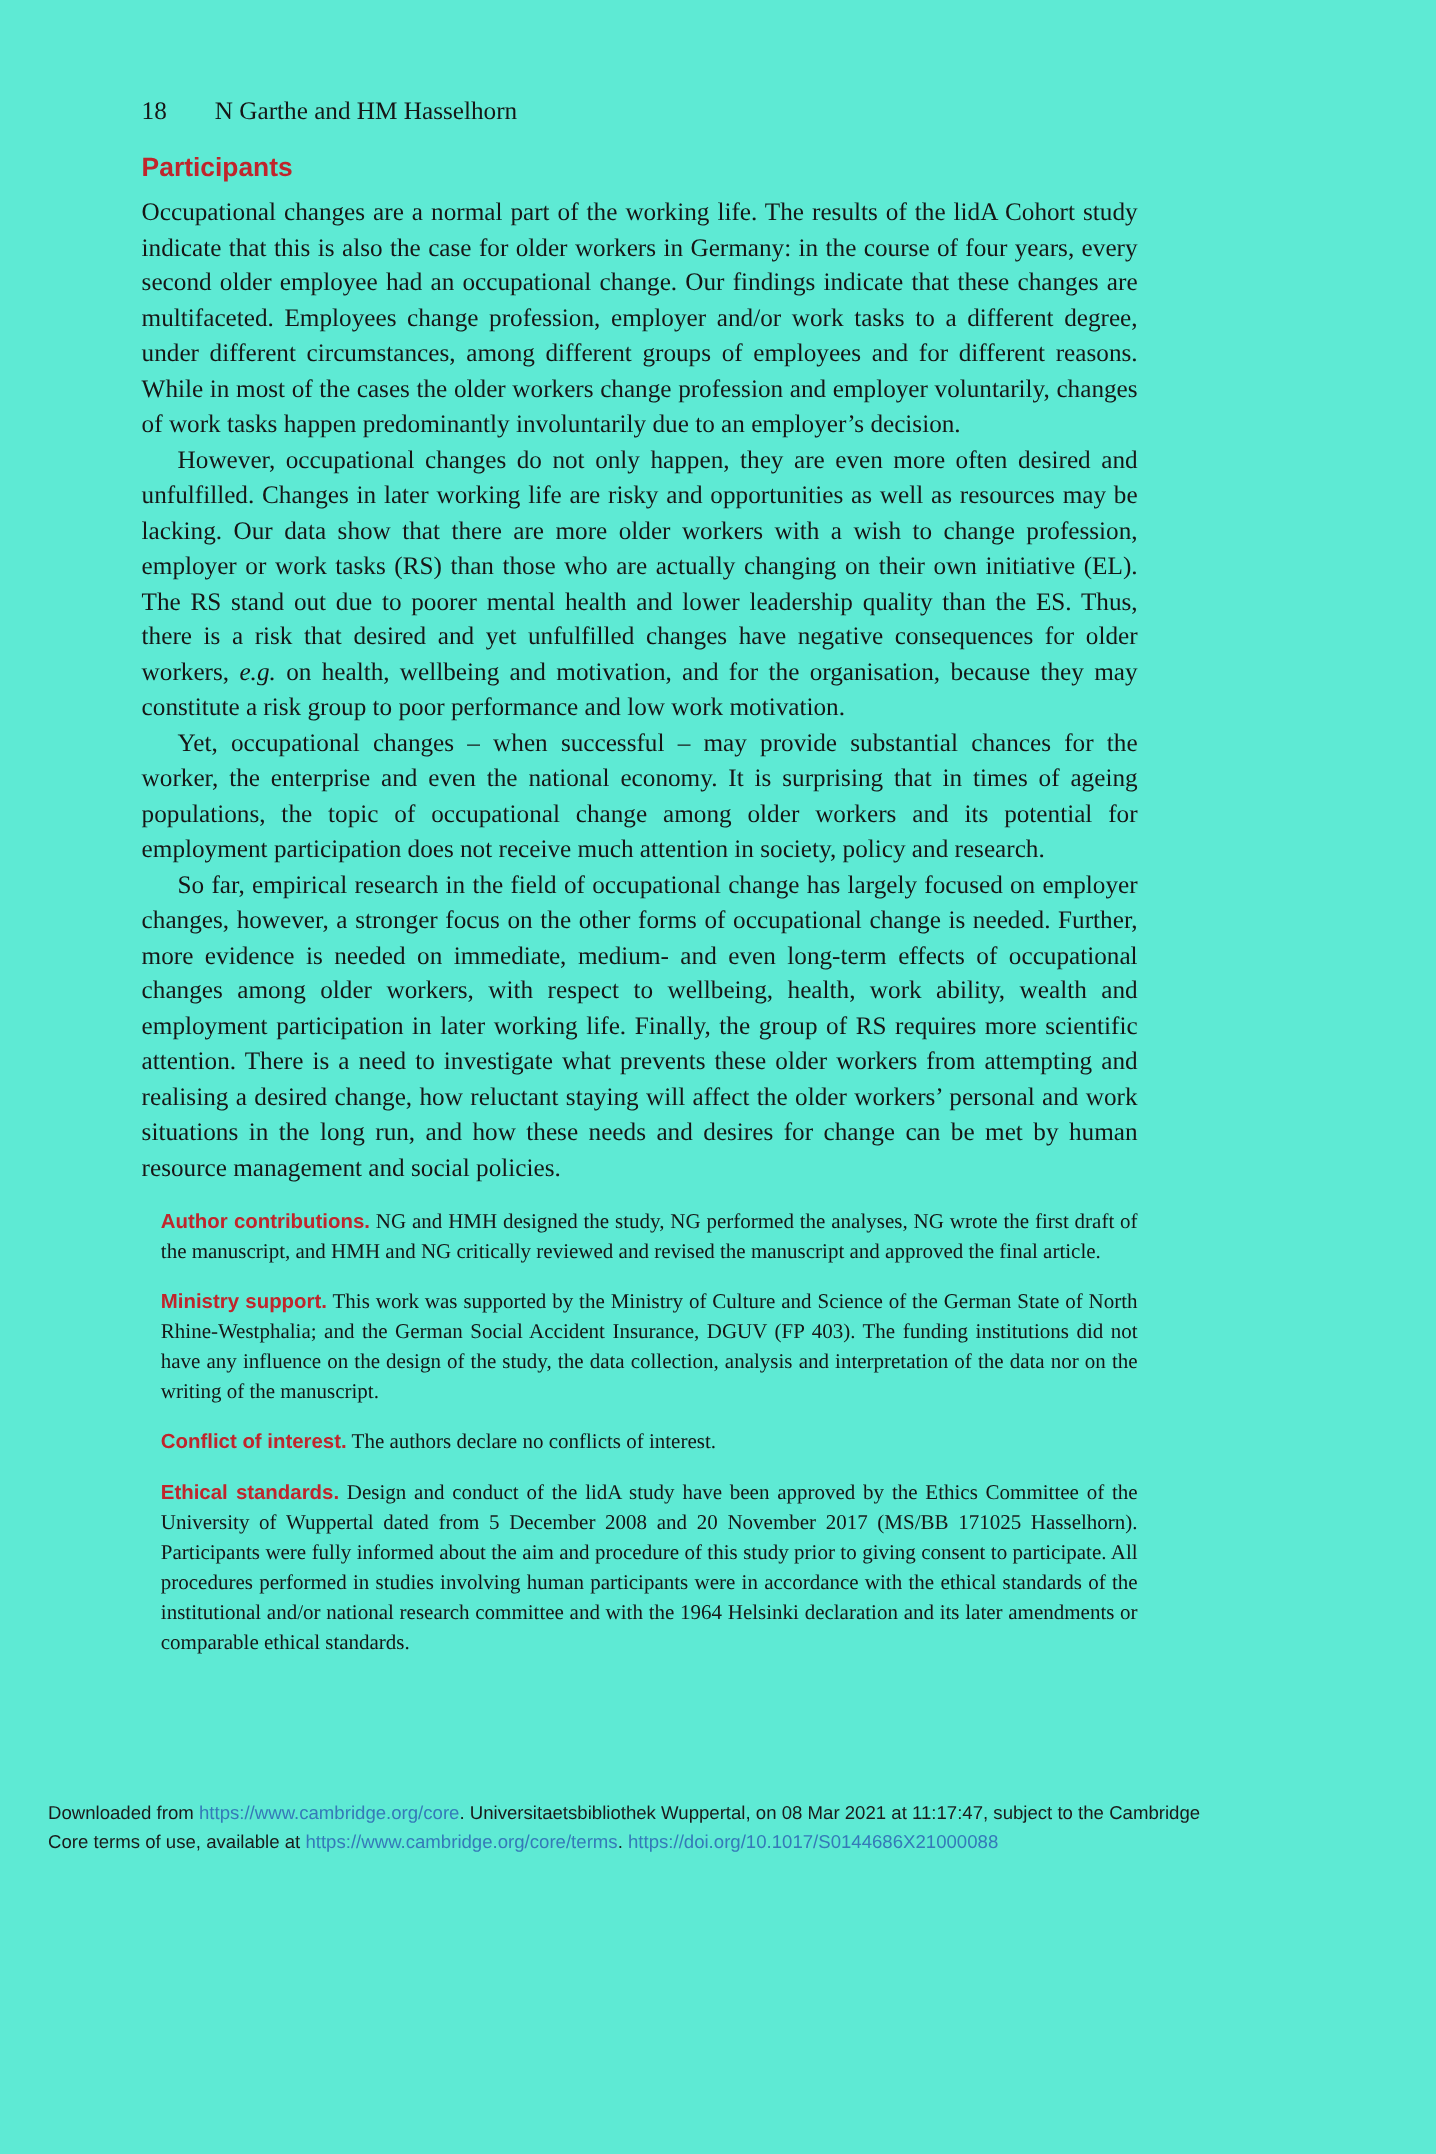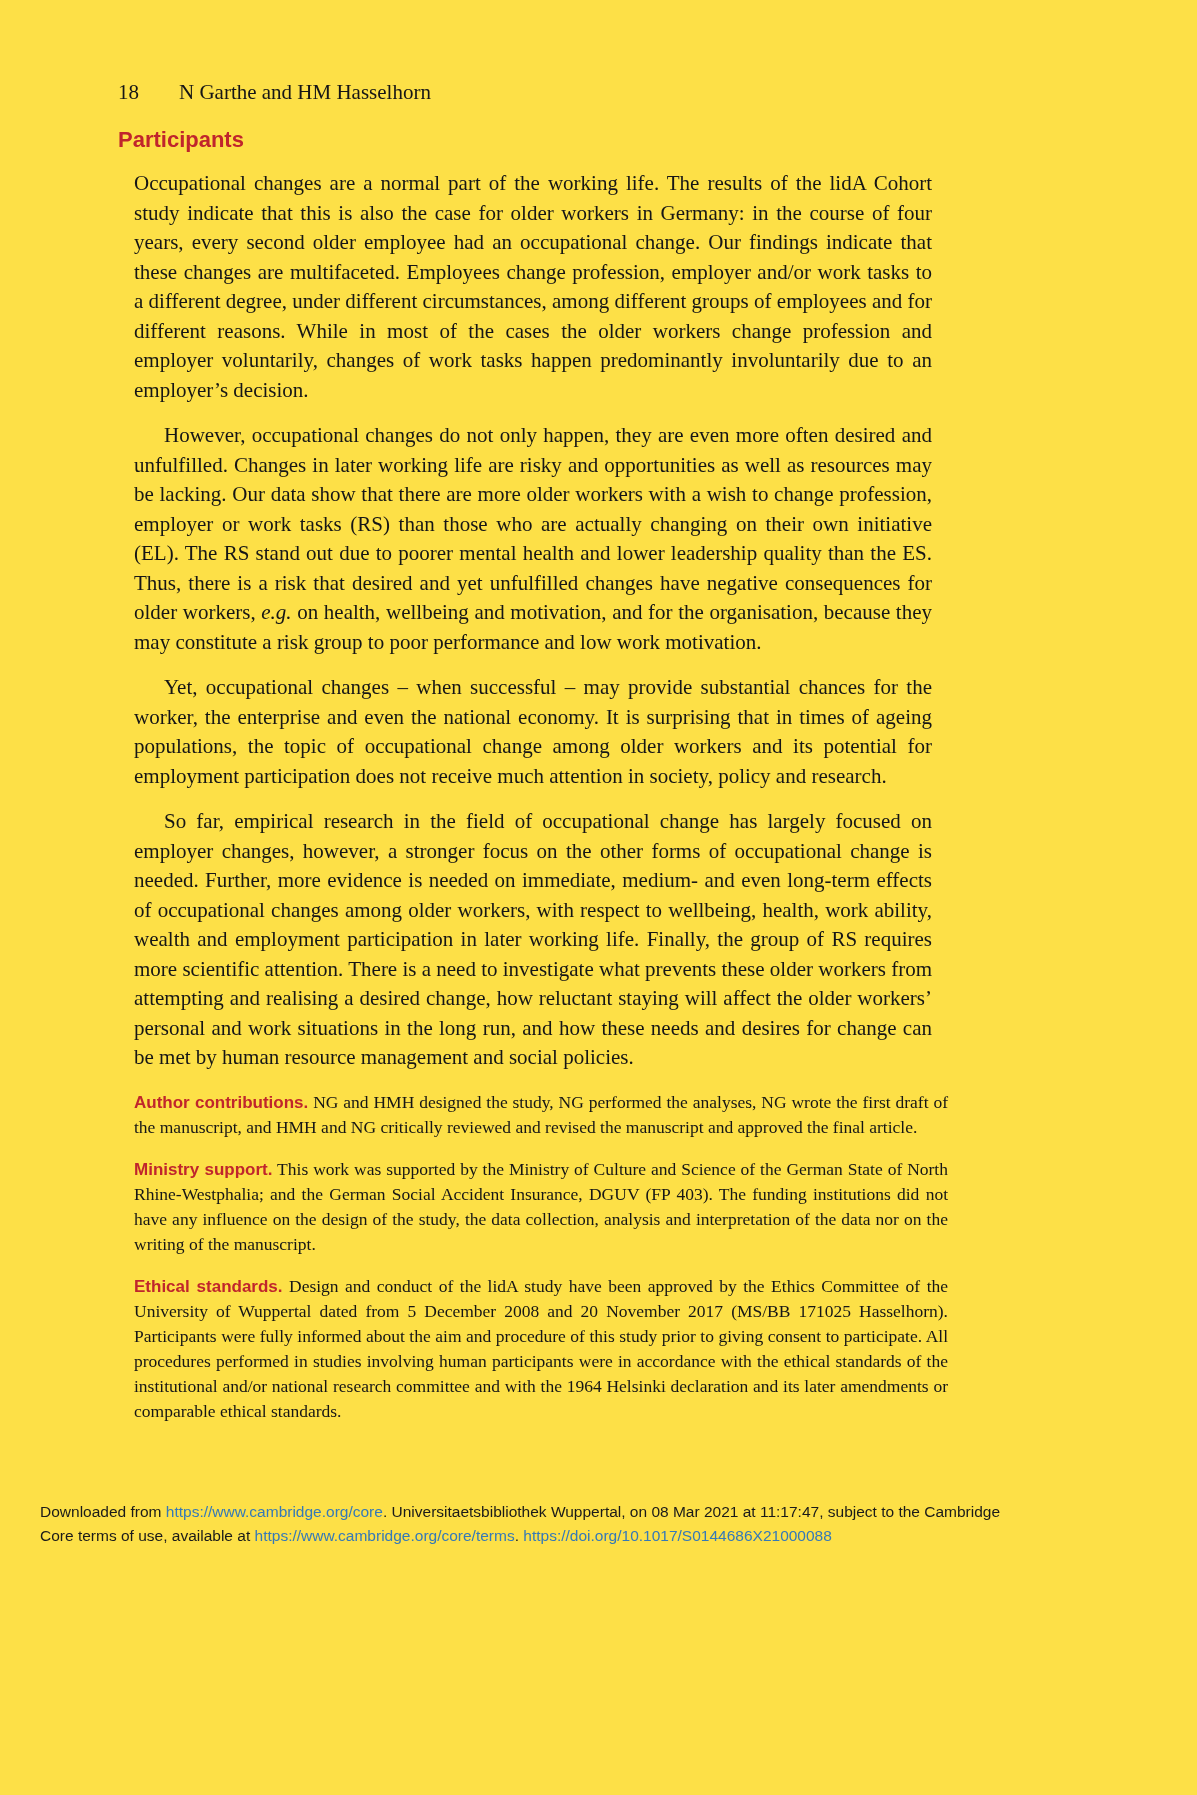--- a/index.html
+++ b/index.html
@@ -4,21 +4,21 @@
 <style>
   html, body {
     margin: 0;
     padding: 0;
     background: #ffffff;
   }
   .page {
     position: relative;
     width: 1197px;
     height: 1795px;
-    background: #fde047;
+    background: #5eead4;
     overflow: hidden;
     font-family: "Liberation Serif", serif;
     color: #161616;
   }
   .content {
     position: absolute;
     left: 118px;
     top: 80px;
     width: 830px;
   }
@@ -30,21 +30,21 @@
     margin-bottom: 22px;
   }
   .section-heading {
     font-family: "Liberation Sans", sans-serif;
     font-weight: bold;
     font-size: 22px;
     color: #c0252c;
     margin: 0 0 9px 0;
   }
   p.body {
-    margin: 16px;
+    margin: 0;
     font-size: 21px;
     line-height: 29.5px;
     text-align: justify;
     color: #161616;
   }
   p.body.indent {
     text-indent: 30px;
   }
   .backmatter {
     margin-top: 16px;
@@ -103,20 +103,24 @@
     <div class="backmatter">
       <p class="bm">
         <span class="bm-label">Author contributions.</span>
         <span>NG and HMH designed the study, NG performed the analyses, NG wrote the first draft of the manuscript, and HMH and NG critically reviewed and revised the manuscript and approved the final article.</span>
       </p>
       <p class="bm">
         <span class="bm-label">Ministry support.</span>
         <span>This work was supported by the Ministry of Culture and Science of the German State of North Rhine-Westphalia; and the German Social Accident Insurance, DGUV (FP 403). The funding institutions did not have any influence on the design of the study, the data collection, analysis and interpretation of the data nor on the writing of the manuscript.</span>
       </p>
       <p class="bm">
+        <span class="bm-label">Conflict of interest.</span>
+        <span>The authors declare no conflicts of interest.</span>
+      </p>
+      <p class="bm">
         <span class="bm-label">Ethical standards.</span>
         <span>Design and conduct of the lidA study have been approved by the Ethics Committee of the University of Wuppertal dated from 5 December 2008 and 20 November 2017 (MS/BB 171025 Hasselhorn). Participants were fully informed about the aim and procedure of this study prior to giving consent to participate. All procedures performed in studies involving human participants were in accordance with the ethical standards of the institutional and/or national research committee and with the 1964 Helsinki declaration and its later amendments or comparable ethical standards.</span>
       </p>
     </div>
 
   </div>
 
   <div class="footer">
     <div><span>Downloaded from </span><a>https://www.cambridge.org/core</a><span>. Universitaetsbibliothek Wuppertal, on 08 Mar 2021 at 11:17:47, subject to the Cambridge</span></div>
     <div><span>Core terms of use, available at </span><a>https://www.cambridge.org/core/terms</a><span>. </span><a>https://doi.org/10.1017/S0144686X21000088</a></div>

